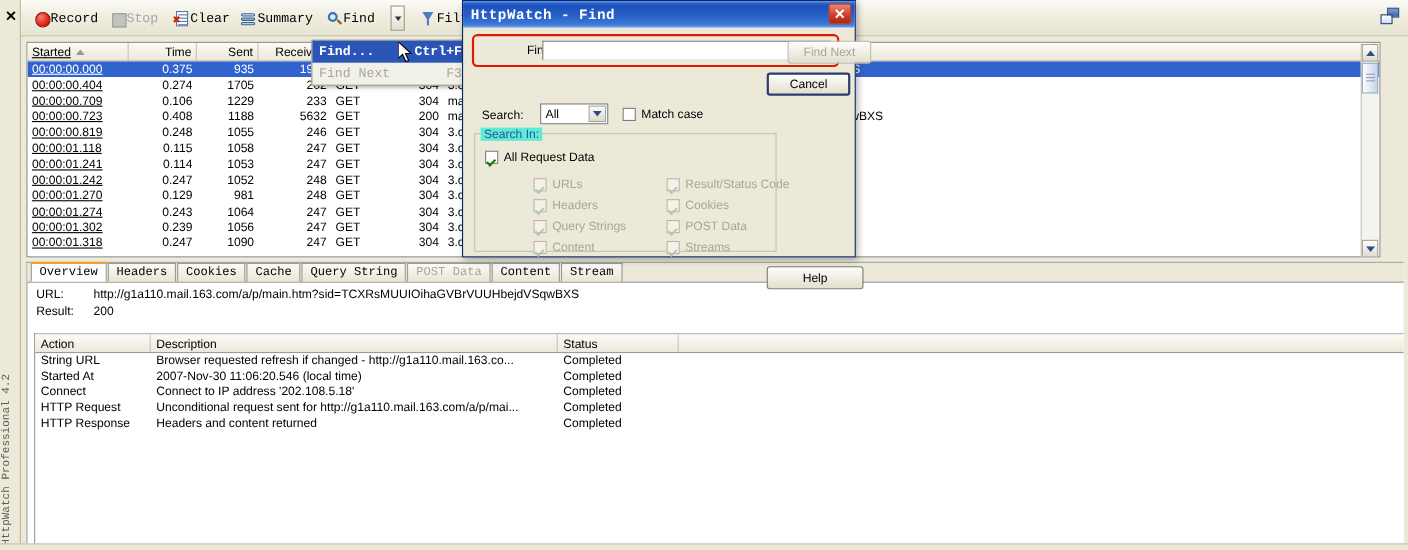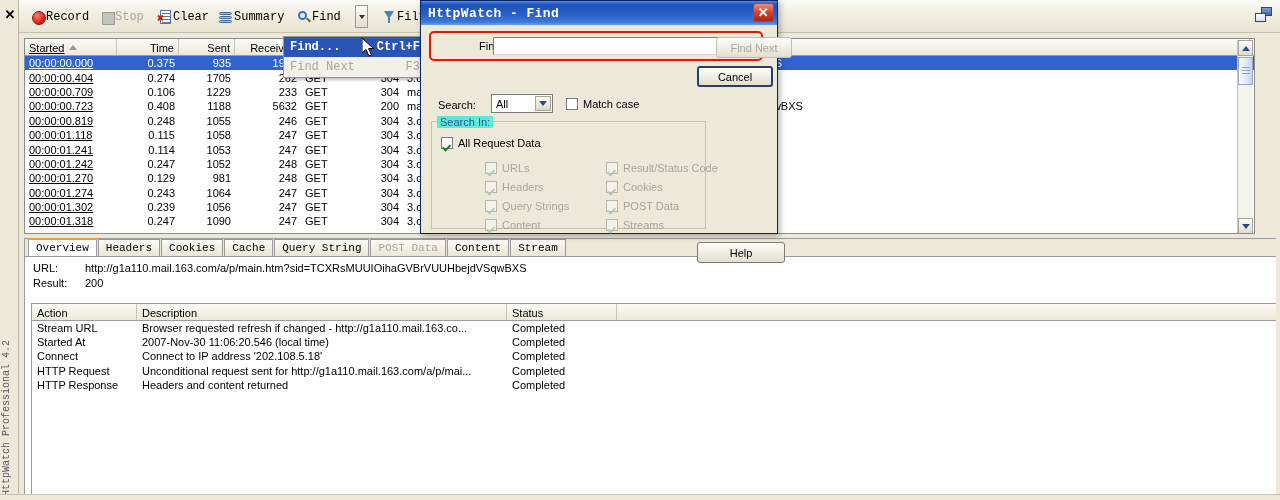--- a/index.html
+++ b/index.html
@@ -692,21 +692,21 @@
         </div>
         <div class="d-desc">
           <span>Description</span>
         </div>
         <div class="d-status">
           <span>Status</span>
         </div>
       </div>
       <div id="detail-rows">
           <div class="drow">
-            <div class="d-action">Stream URL</div>
+            <div class="d-action">String URL</div>
             <div class="d-desc">Browser requested refresh if changed - http://g1a110.mail.163.co...</div>
             <div class="d-status">Completed</div>
           </div>
           <div class="drow">
             <div class="d-action">Started At</div>
             <div class="d-desc">2007-Nov-30 11:06:20.546 (local time)</div>
             <div class="d-status">Completed</div>
           </div>
           <div class="drow">
             <div class="d-action">Connect</div>

